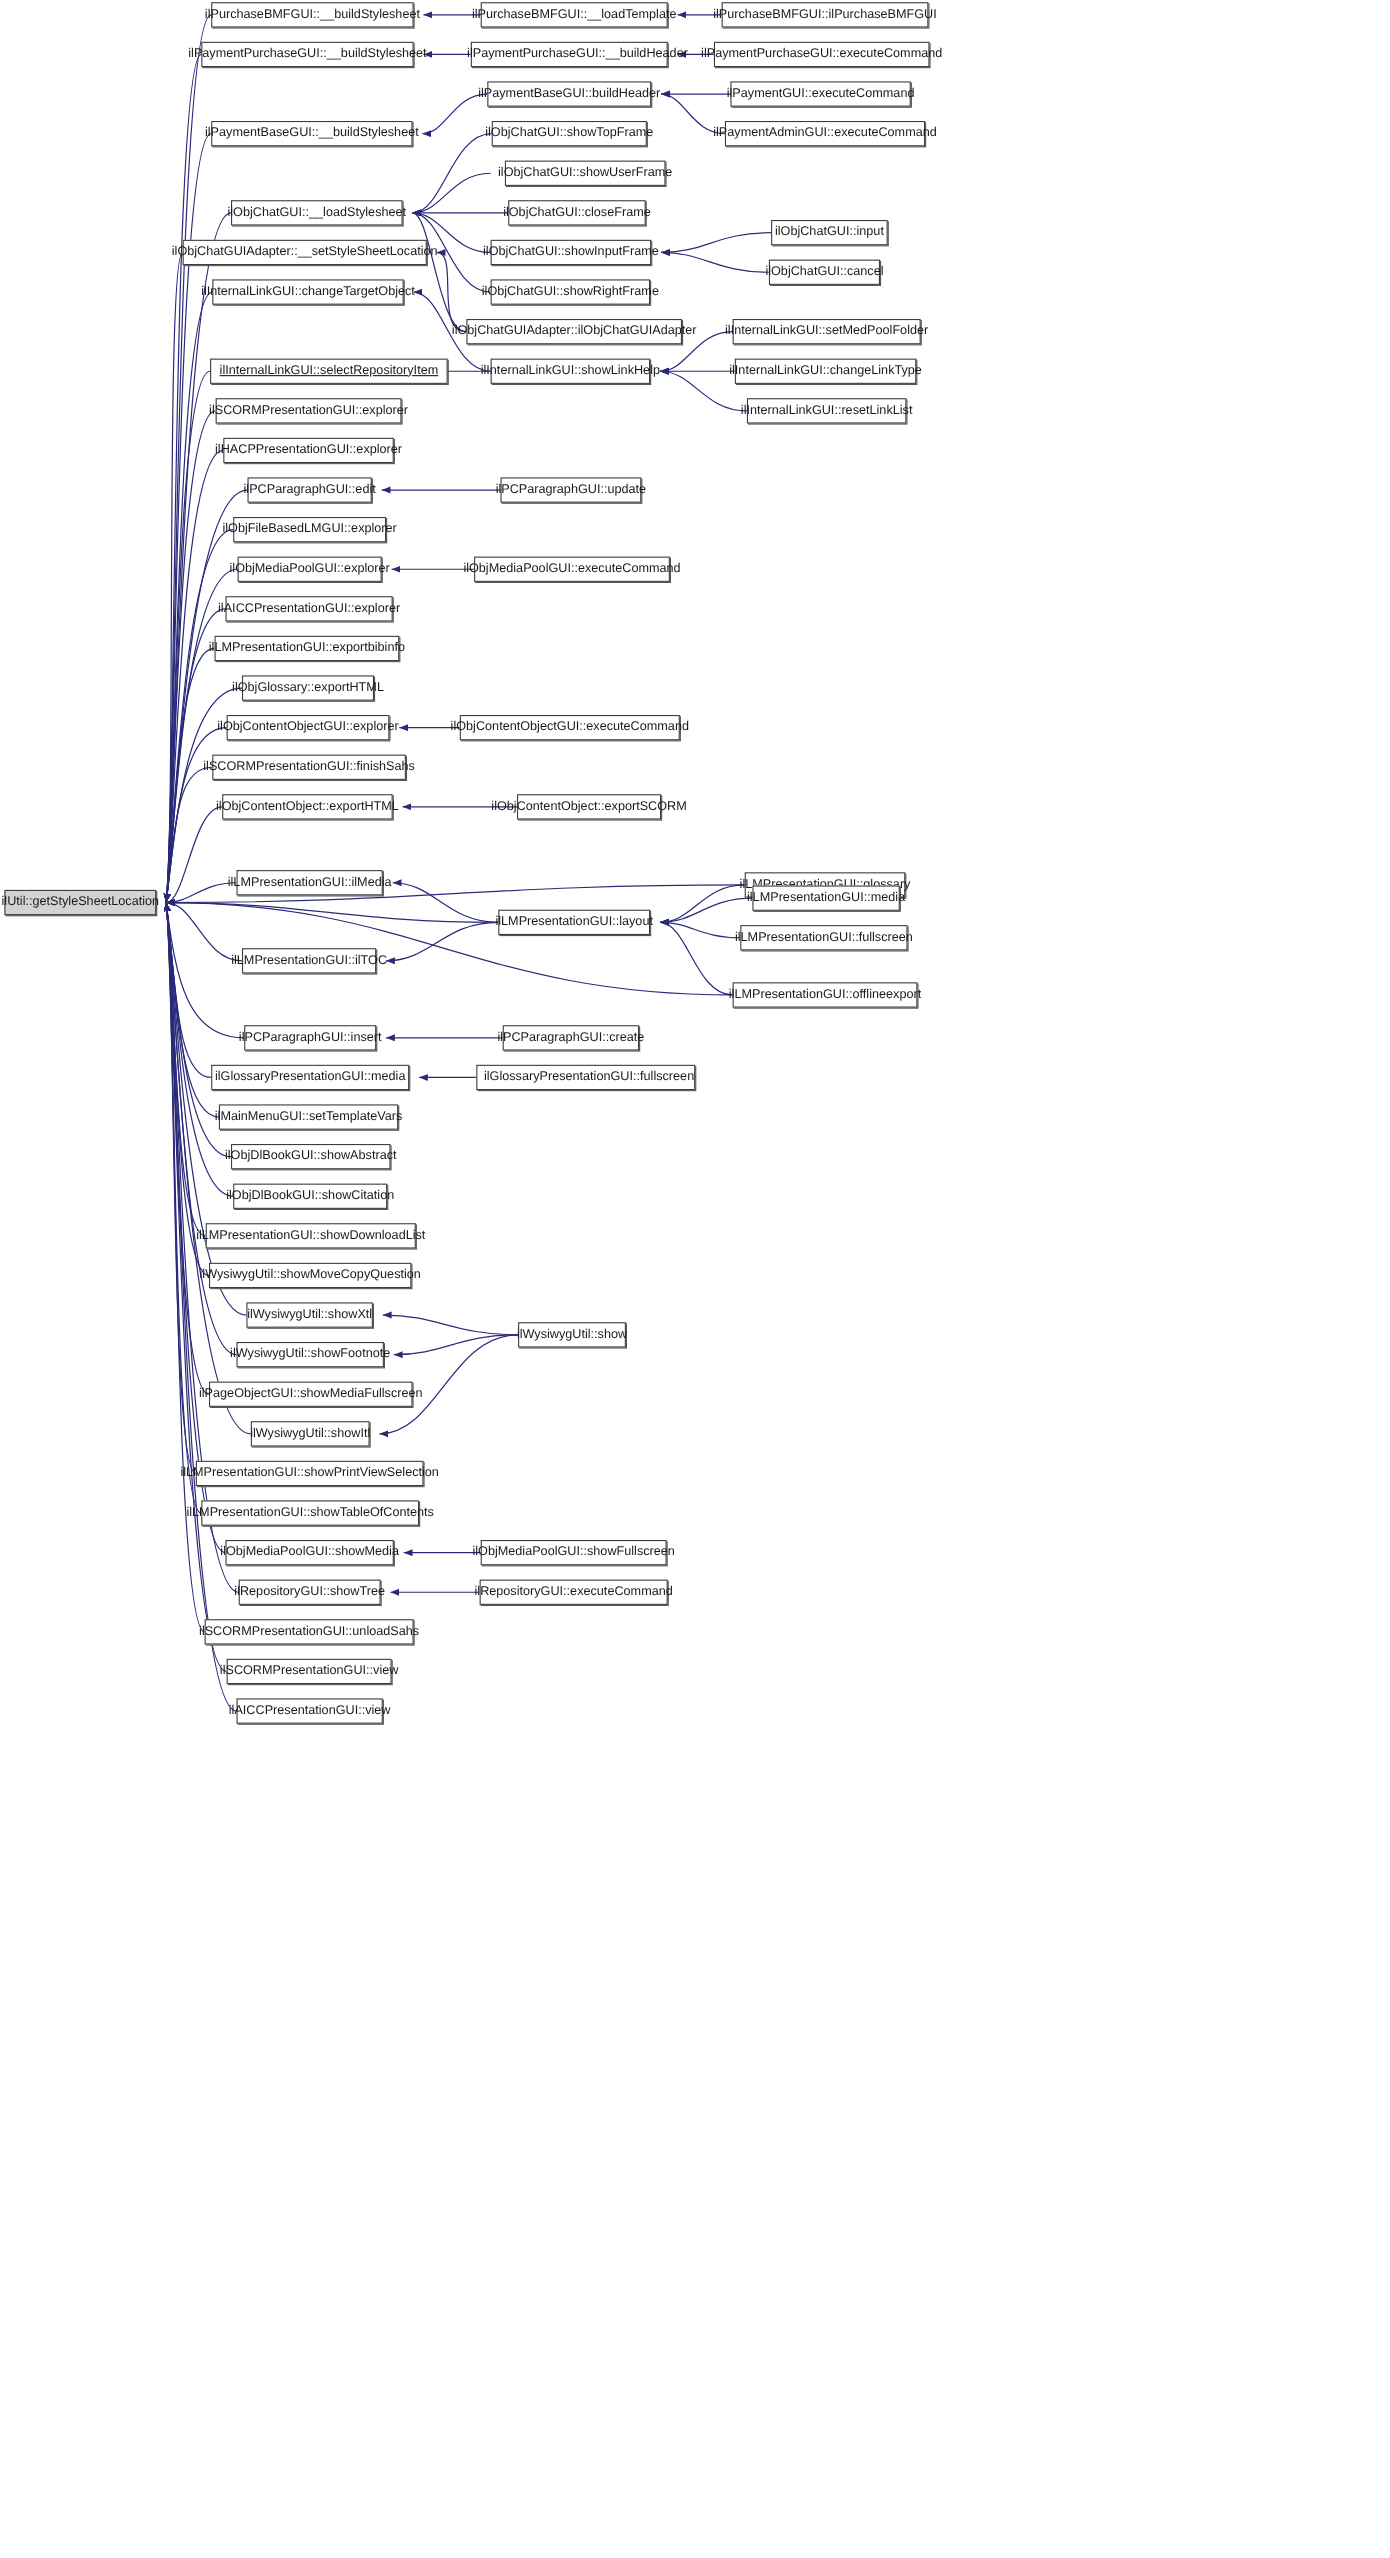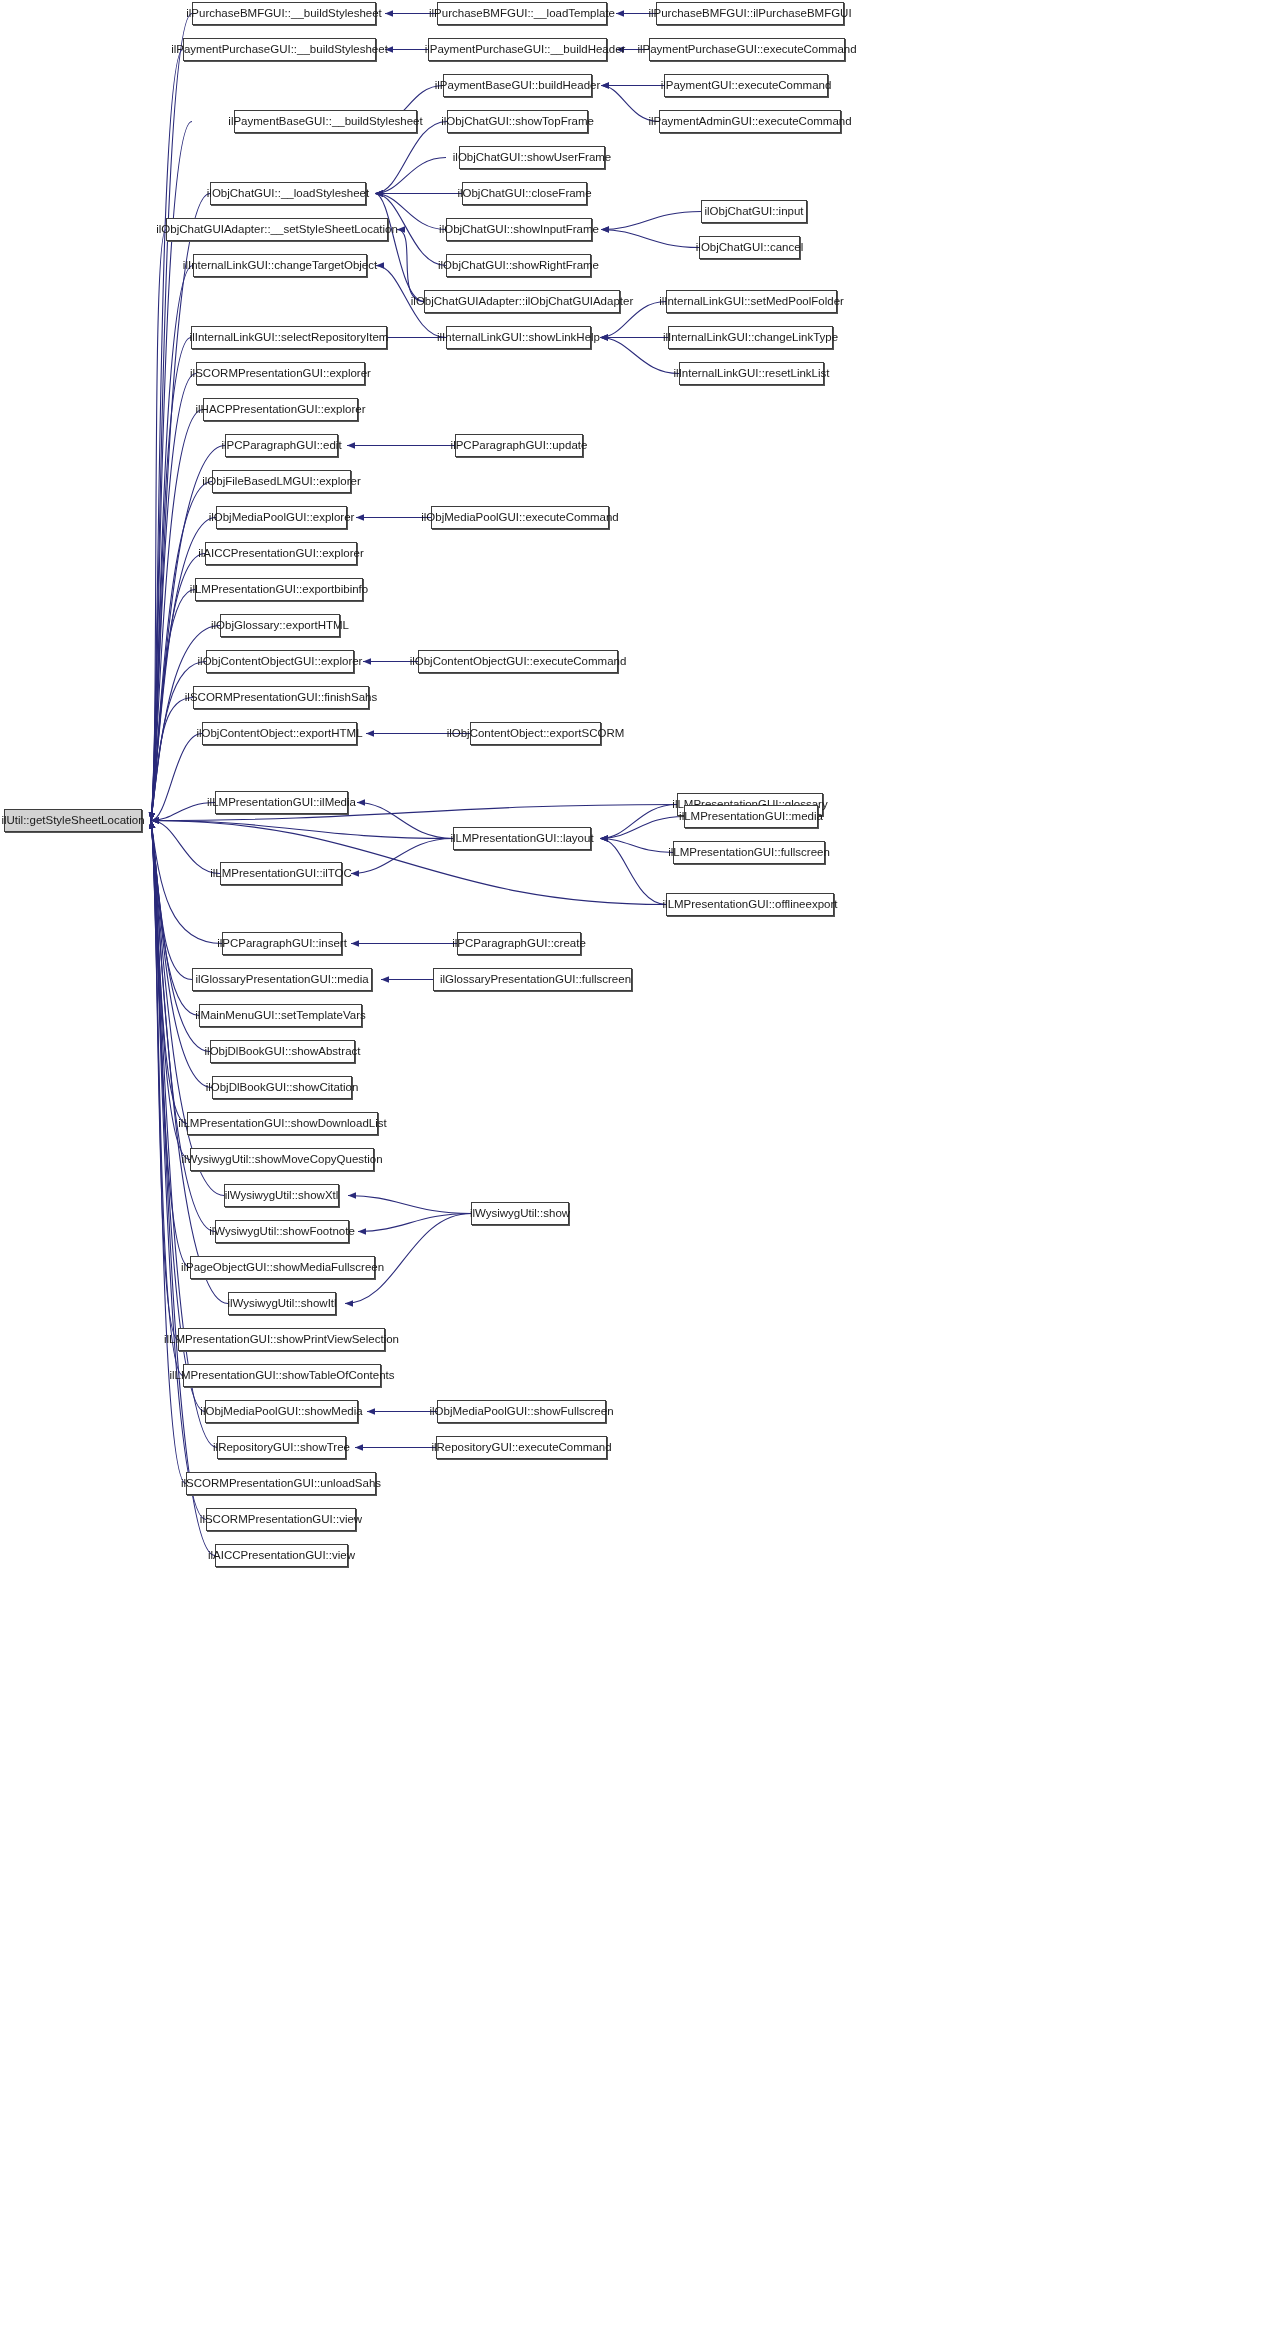--- a/index.html
+++ b/index.html
@@ -139,35 +139,35 @@
   </svg>
   <div id="node-layer">
       <div class="node" style="left: 192px; top: 2px; width: 184px;">ilPurchaseBMFGUI::__buildStylesheet</div>
       <div class="node" style="left: 437px; top: 2px; width: 170px;">ilPurchaseBMFGUI::__loadTemplate</div>
       <div class="node" style="left: 656px; top: 2px; width: 188px;">ilPurchaseBMFGUI::ilPurchaseBMFGUI</div>
       <div class="node" style="left: 183px; top: 38px; width: 193px;">ilPaymentPurchaseGUI::__buildStylesheet</div>
       <div class="node" style="left: 428px; top: 38px; width: 179px; padding-left: 20px;">ilPaymentPurchaseGUI::__buildHeader</div>
       <div class="node" style="left: 649px; top: 38px; width: 196px;">ilPaymentPurchaseGUI::executeCommand</div>
       <div class="node" style="left: 443px; top: 74px; width: 149px;">ilPaymentBaseGUI::buildHeader</div>
       <div class="node" style="left: 664px; top: 74px; width: 164px;">ilPaymentGUI::executeCommand</div>
-      <div class="node" style="left: 192px; top: 110px; width: 183px; margin-left: 42px;">ilPaymentBaseGUI::__buildStylesheet</div>
+      <div class="node" style="left: 192px; top: 110px; width: 183px;">ilPaymentBaseGUI::__buildStylesheet</div>
       <div class="node" style="left: 447px; top: 110px; width: 141px;">ilObjChatGUI::showTopFrame</div>
       <div class="node" style="left: 659px; top: 110px; width: 182px;">ilPaymentAdminGUI::executeCommand</div>
       <div class="node" style="left: 459px; top: 146px; width: 146px;">ilObjChatGUI::showUserFrame</div>
       <div class="node" style="left: 210px; top: 182px; width: 156px;">ilObjChatGUI::__loadStylesheet</div>
       <div class="node" style="left: 462px; top: 182px; width: 125px;">ilObjChatGUI::closeFrame</div>
       <div class="node" style="left: 701px; top: 200px; width: 106px;">ilObjChatGUI::input</div>
       <div class="node" style="left: 166px; top: 218px; width: 222px;">ilObjChatGUIAdapter::__setStyleSheetLocation</div>
       <div class="node" style="left: 446px; top: 218px; width: 146px;">ilObjChatGUI::showInputFrame</div>
       <div class="node" style="left: 699px; top: 236px; width: 101px;">ilObjChatGUI::cancel</div>
       <div class="node" style="left: 446px; top: 254px; width: 145px;">ilObjChatGUI::showRightFrame</div>
       <div class="node" style="left: 193px; top: 254px; width: 174px;">ilInternalLinkGUI::changeTargetObject</div>
       <div class="node" style="left: 424px; top: 290px; width: 196px;">ilObjChatGUIAdapter::ilObjChatGUIAdapter</div>
       <div class="node" style="left: 666px; top: 290px; width: 171px;">ilInternalLinkGUI::setMedPoolFolder</div>
-      <div class="node" style="left: 191px; top: 326px; width: 196px;">ilInternalLinkGUI::selectRepositoryItem</div>
+      <div class="node" style="left: 191px; top: 326px; width: 216px; text-decoration: underline;">ilInternalLinkGUI::selectRepositoryItem</div>
       <div class="node" style="left: 446px; top: 326px; width: 145px;">ilInternalLinkGUI::showLinkHelp</div>
       <div class="node" style="left: 668px; top: 326px; width: 165px;">ilInternalLinkGUI::changeLinkType</div>
       <div class="node" style="left: 679px; top: 362px; width: 145px;">ilInternalLinkGUI::resetLinkList</div>
       <div class="node" style="left: 196px; top: 362px; width: 169px;">ilSCORMPresentationGUI::explorer</div>
       <div class="node" style="left: 203px; top: 398px; width: 155px;">ilHACPPresentationGUI::explorer</div>
       <div class="node" style="left: 225px; top: 434px; width: 113px;">ilPCParagraphGUI::edit</div>
       <div class="node" style="left: 455px; top: 434px; width: 128px;">ilPCParagraphGUI::update</div>
       <div class="node" style="left: 212px; top: 470px; width: 139px;">ilObjFileBasedLMGUI::explorer</div>
       <div class="node" style="left: 216px; top: 506px; width: 131px;">ilObjMediaPoolGUI::explorer</div>
       <div class="node" style="left: 431px; top: 506px; width: 178px;">ilObjMediaPoolGUI::executeCommand</div>

